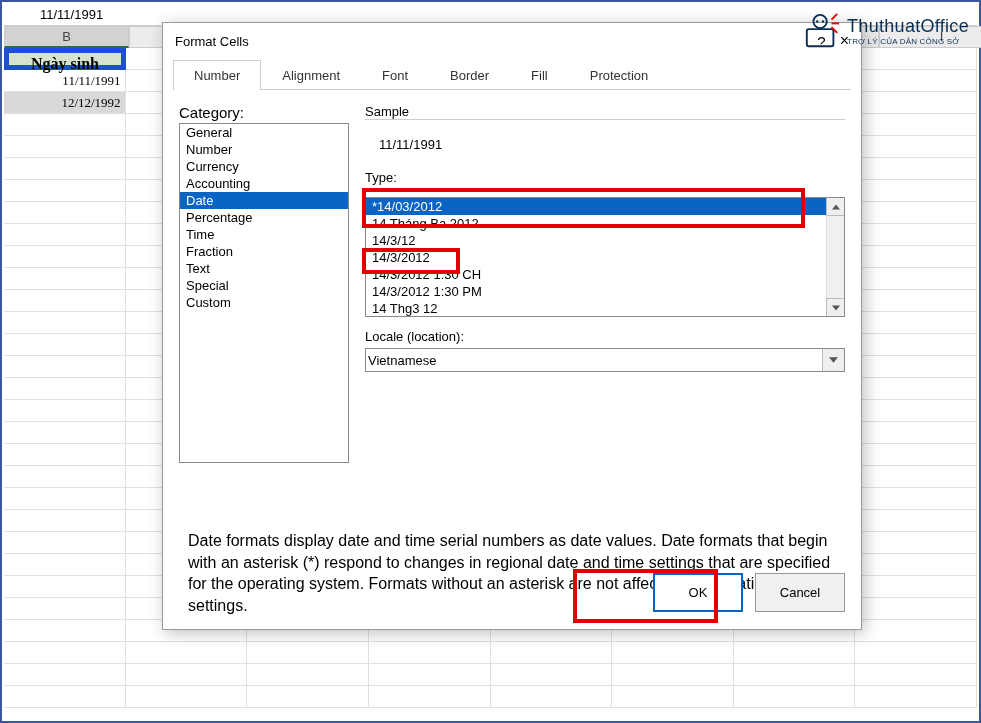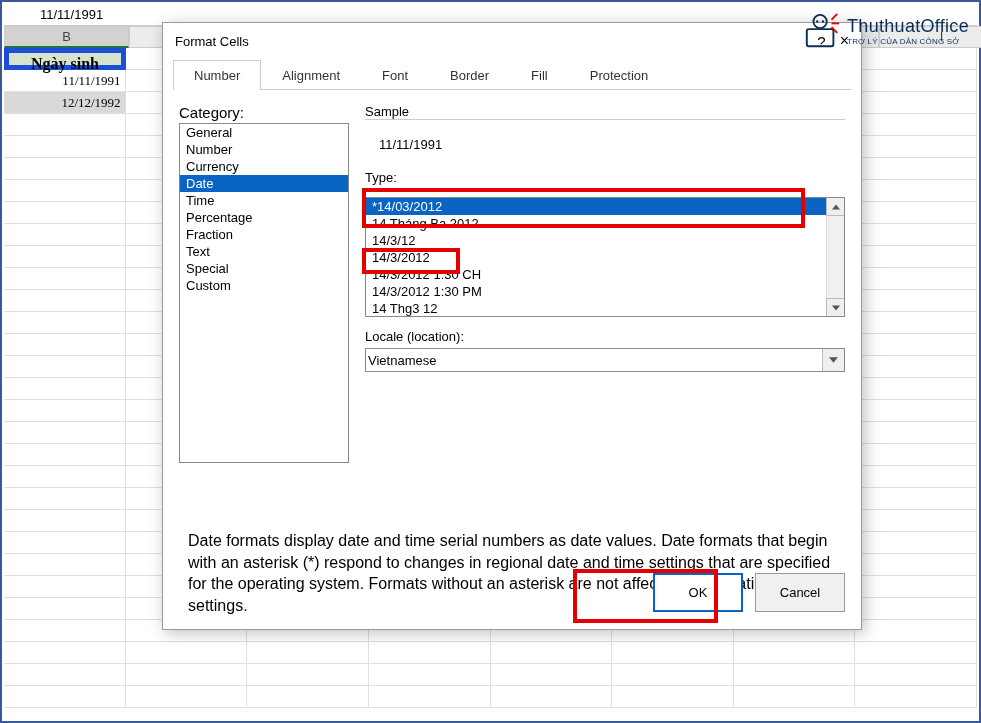--- a/index.html
+++ b/index.html
@@ -432,23 +432,24 @@
         <div class="tab">Fill</div>
         <div class="tab">Protection</div>
       </div>
 
     <div class="dlg-body">
       <div class="catlbl">Category:</div>
       <div class="catlist" id="catlist">
           <div class="it">General</div>
           <div class="it">Number</div>
           <div class="it">Currency</div>
+          <div class="it">Accounting</div>
           <div class="it sel">Date</div>
+          <div class="it">Percentage</div>
           <div class="it">Time</div>
-          <div class="it">Percentage</div>
           <div class="it">Fraction</div>
           <div class="it">Text</div>
           <div class="it">Special</div>
           <div class="it">Custom</div>
         </div>
 
       <div class="right">
         <div class="grp-lbl">Sample</div>
         <div class="sample">
           <div class="sample-val">11/11/1991</div>

